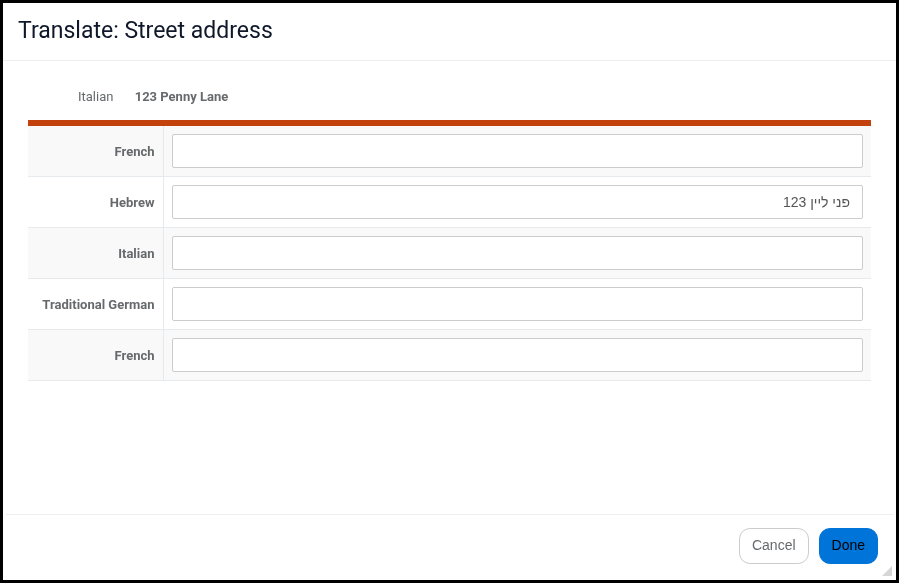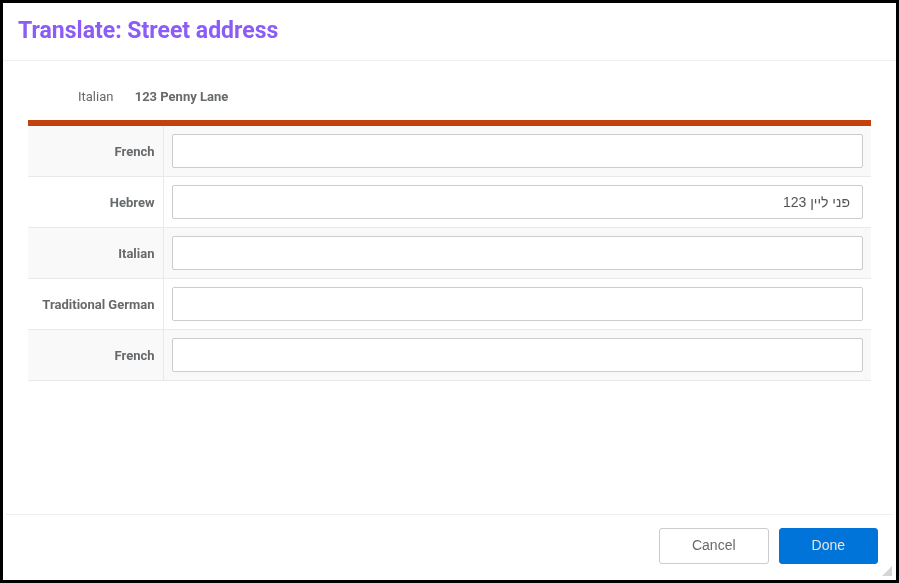--- a/index.html
+++ b/index.html
@@ -11,22 +11,22 @@
       border: 3px solid #000;
       position: relative;
       overflow: hidden;
     }
     .header {
       padding: 14px 15px 16px 15px;
       border-bottom: 1px solid #eee;
     }
     .header h1 {
       font-size: 23px;
-      font-weight: 700;
-      color: #8b5cf6;
+      font-weight: 400;
+      color: #0f172a;
     }
     .content {
       padding: 28px 25px 40px 25px;
     }
     .default-row {
       padding: 0 0 16px 50px;
       font-size: 13px;
       color: #676a6c;
     }
     .default-label {
@@ -76,36 +76,36 @@
       left: 3px;
       right: 3px;
       bottom: 3px;
       padding: 13px 15px;
       border-top: 1px solid #eee;
       text-align: right;
       background: #fff;
     }
     .btn {
       display: inline-block;
-      padding: 7px 32px;
+      padding: 7px 12px;
       font-size: 14px;
-      border-radius: 3px;
+      border-radius: 11px;
       cursor: pointer;
       border: 1px solid transparent;
       line-height: 1.4;
     }
     .btn-cancel {
       background: #fff;
       color: #676a6c;
       border-color: #ccc;
       margin-right: 6px;
     }
     .btn-done {
       background: #0074d9;
-      color: #e5e5e5;
+      color: #000000;
       border-color: #0074d9;
     }
     .resize-grip {
       position: absolute;
       right: 3px;
       bottom: 3px;
       width: 12px;
       height: 12px;
       pointer-events: none;
     }

